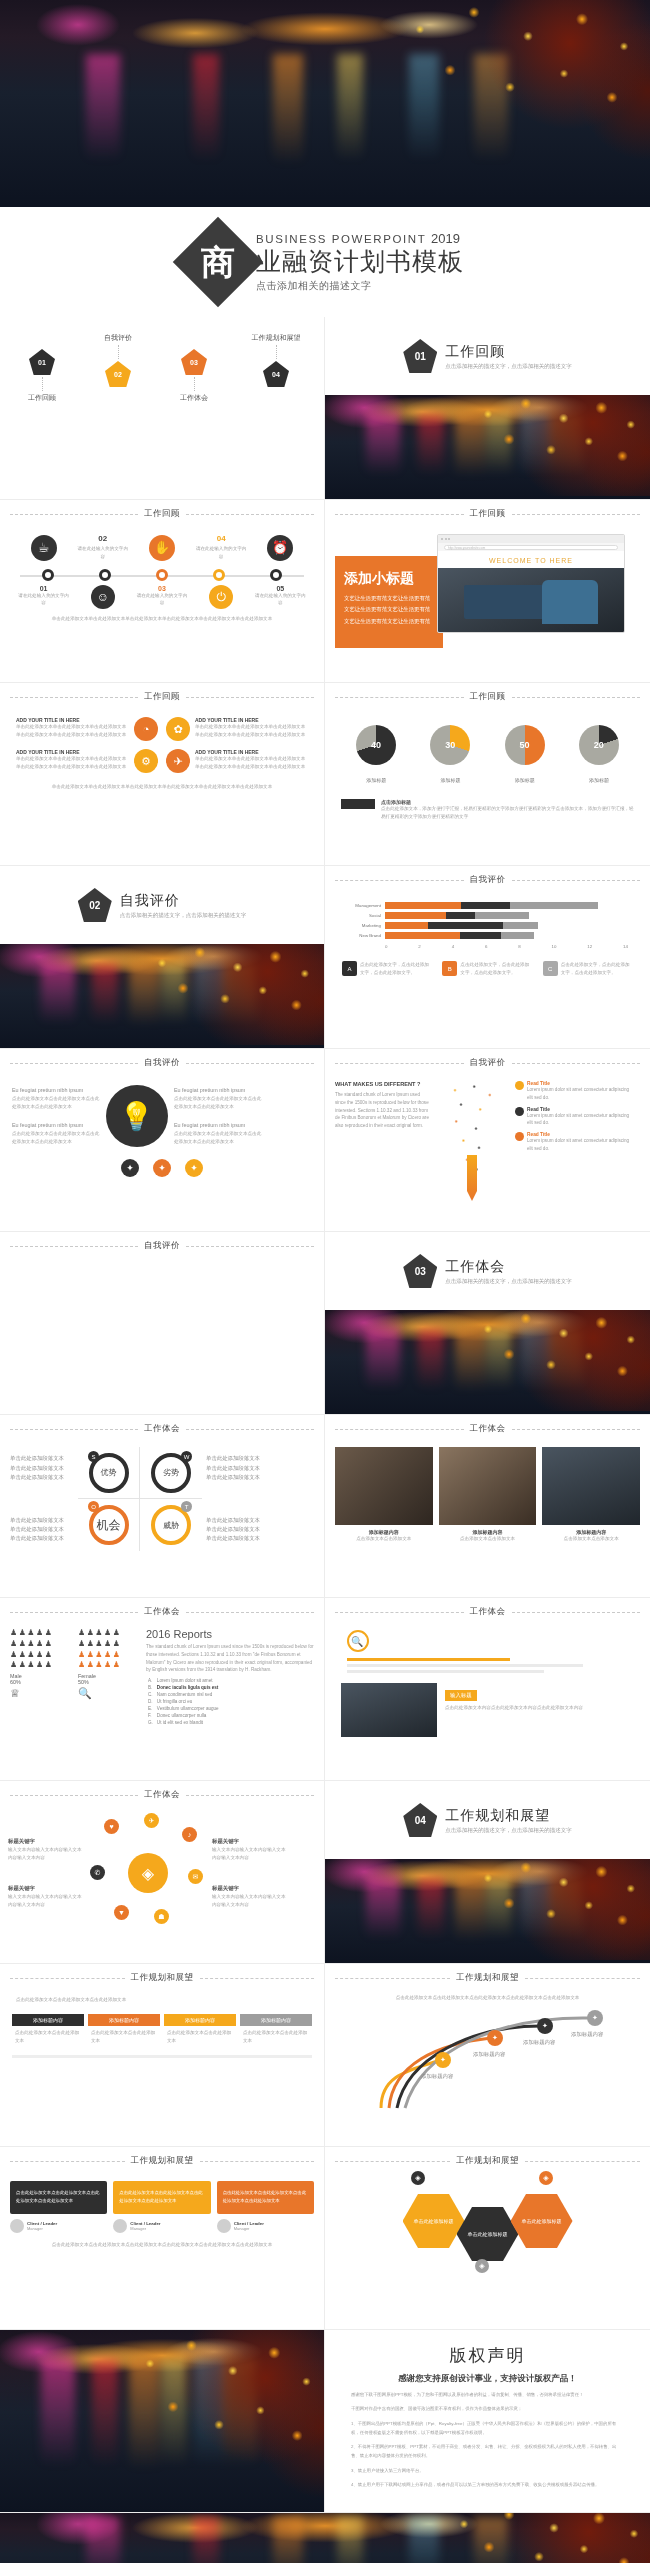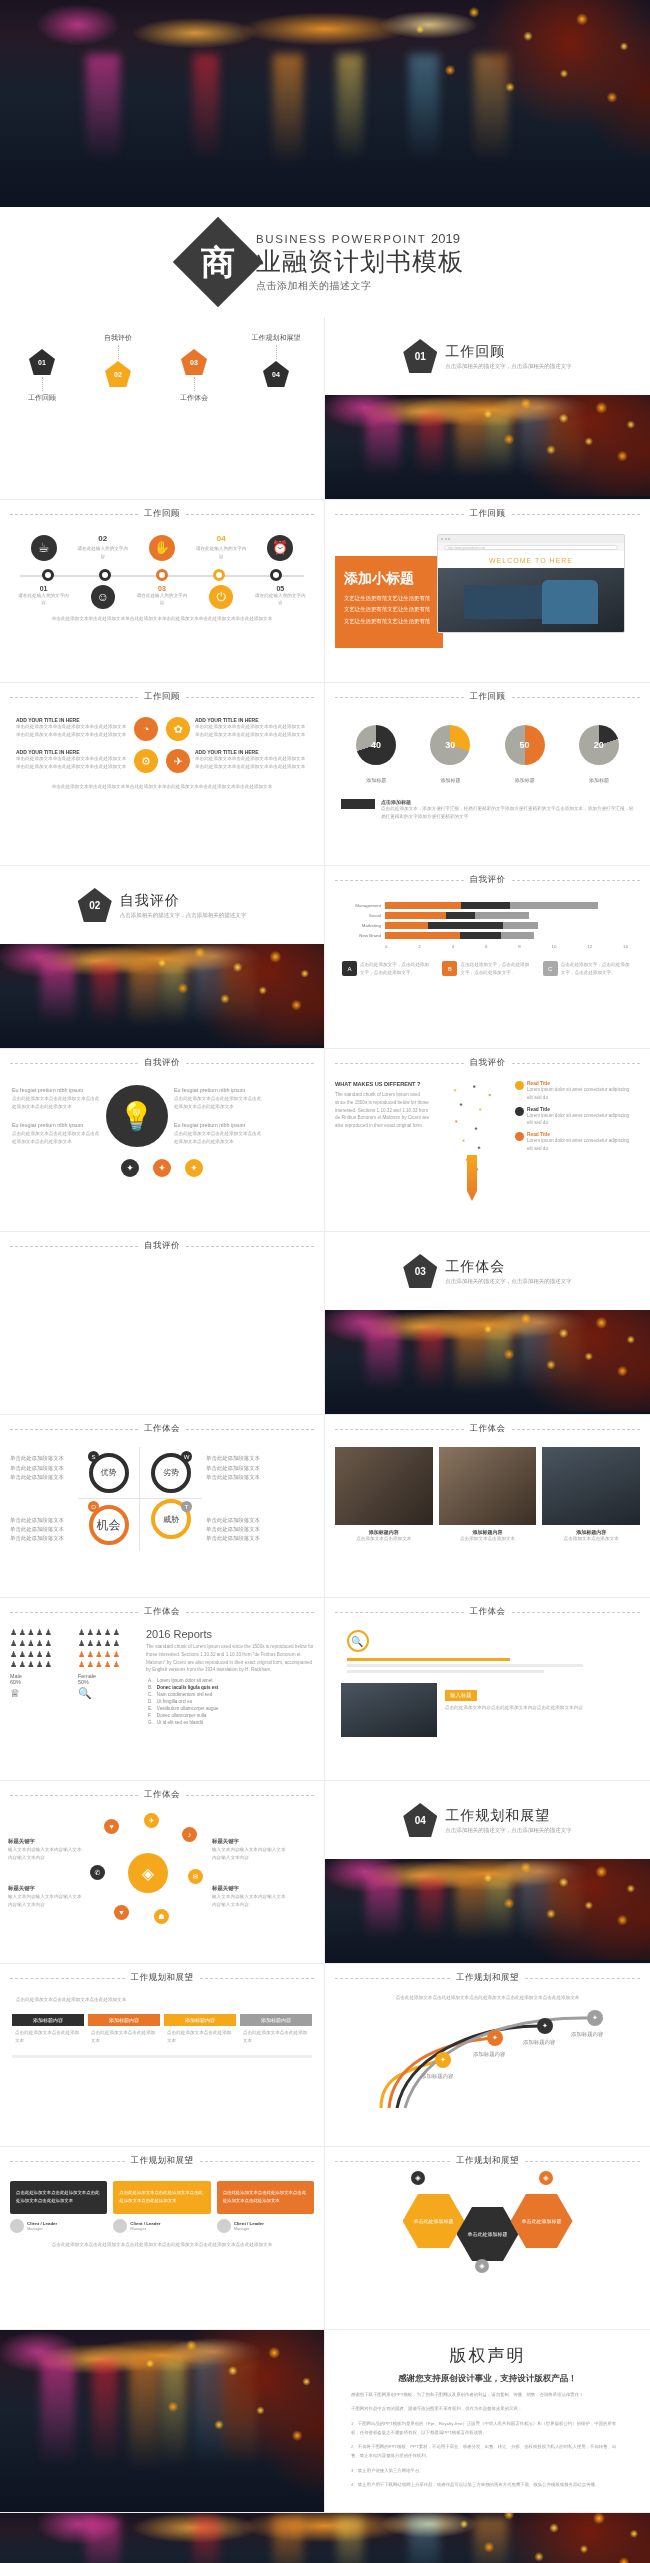--- a/index.html
+++ b/index.html
@@ -609,21 +609,21 @@
             <div class="circ" style="position:absolute;left:10px;top:4px;width:11px;height:11px;background:#2f2f2f;color:#fff;font-size:6px">S</div>
           </div>
           <div style="position:relative;height:52px;display:flex;align-items:center;justify-content:center;border-bottom:1px solid #e3e3e3">
             <div class="circ" style="width:40px;height:40px;border:4px solid #2f2f2f;font-size:8px;color:#444">劣势</div>
             <div class="circ" style="position:absolute;right:10px;top:4px;width:11px;height:11px;background:#2f2f2f;color:#fff;font-size:6px">W</div>
           </div>
           <div style="position:relative;height:52px;display:flex;align-items:center;justify-content:center;border-right:1px solid #e3e3e3">
             <div class="circ" style="width:40px;height:40px;border:4px solid #e8762a;font-size:12px;color:#444">机会</div>
             <div class="circ" style="position:absolute;left:10px;top:2px;width:11px;height:11px;background:#e8762a;color:#fff;font-size:6px">O</div>
           </div>
-          <div style="position:relative;height:52px;display:flex;align-items:flex-start;justify-content:center">
+          <div style="position:relative;height:52px;display:flex;align-items:center;justify-content:center">
             <div class="circ" style="width:40px;height:40px;border:4px solid #f5a81c;font-size:8px;color:#444">威胁</div>
             <div class="circ" style="position:absolute;right:10px;top:2px;width:11px;height:11px;background:#9e9e9e;color:#fff;font-size:6px">T</div>
           </div>
         </div>
         <div style="width:64px" class="tiny2">
           <div>单击此处添加段落文本</div>
           <div>单击此处添加段落文本</div>
           <div style="margin-bottom:34px">单击此处添加段落文本</div>
           <div>单击此处添加段落文本</div>
           <div>单击此处添加段落文本</div>

